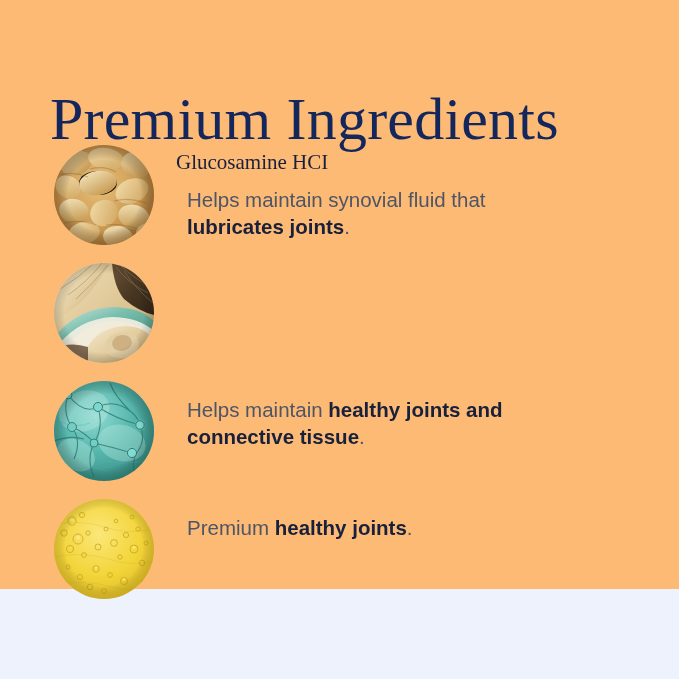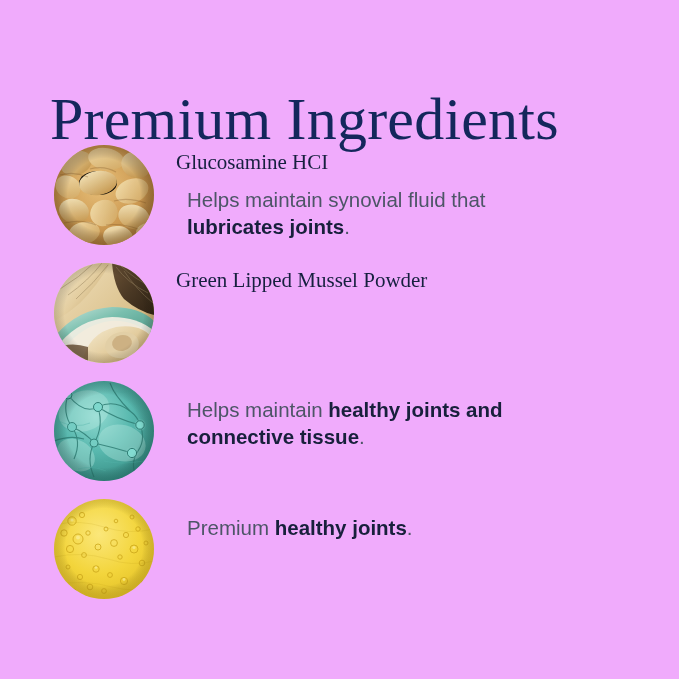--- a/index.html
+++ b/index.html
@@ -10,22 +10,22 @@
     width: 679px;
     height: 679px;
     background: #eef2fd;
     font-family: "Liberation Sans", sans-serif;
     overflow: hidden;
   }
 
   .poster {
     position: relative;
     width: 679px;
-    height: 679px;
-    background: #f0abfc;
+    height: 589px;
+    background: #fdba74;
     box-sizing: border-box;
   }
 
   .page-title {
     position: absolute;
     left: 50px;
     top: 48px;
     font-family: "Liberation Serif", "DejaVu Serif", serif;
     font-size: 60px;
     line-height: 1.05;
@@ -209,21 +209,20 @@
           <ellipse cx="68" cy="80" rx="10" ry="8" fill="#cdb183" transform="rotate(-12 68 80)"></ellipse>
           <path d="M0 86 Q16 78 34 84 L34 100 H0 Z" fill="#6d553a" opacity="0.85"></path>
           <radialGradient id="shellVig" cx="50%" cy="50%" r="55%">
             <stop offset="72%" stop-color="#000" stop-opacity="0"></stop>
             <stop offset="100%" stop-color="#4a3a1f" stop-opacity="0.3"></stop>
           </radialGradient>
           <rect width="100" height="100" fill="url(#shellVig)"></rect>
         </svg>
       </div>
       <div class="ingredient-text">
-        <p class="ingredient-name">Green Lipped Mussel Powder</p>
       </div>
     </div>
 
     <div class="ingredient-row">
       <div class="swatch">
         <svg viewBox="0 0 100 100" xmlns="http://www.w3.org/2000/svg">
           <defs>
             <radialGradient id="tealBase" cx="42%" cy="35%" r="78%">
               <stop offset="0%" stop-color="#8fd9d0"></stop>
               <stop offset="45%" stop-color="#58b8ae"></stop>

